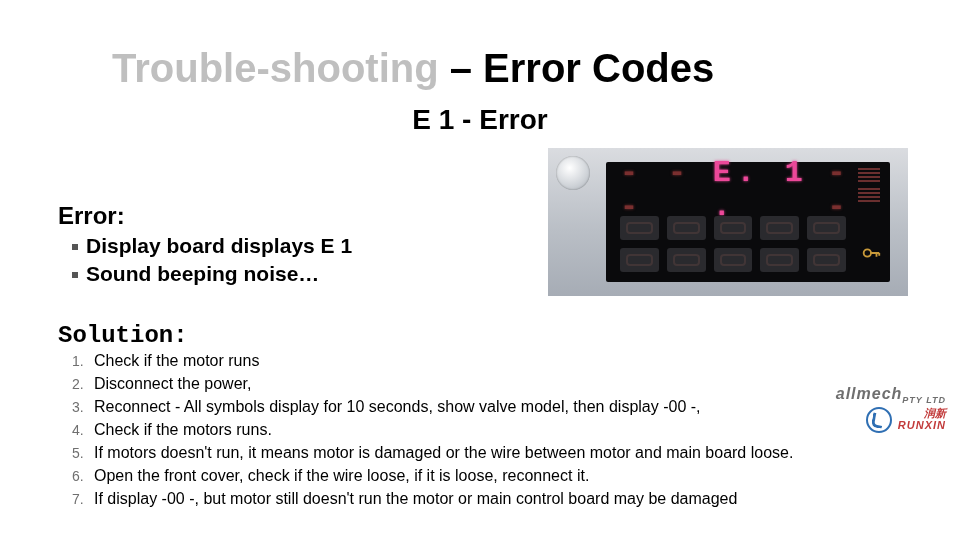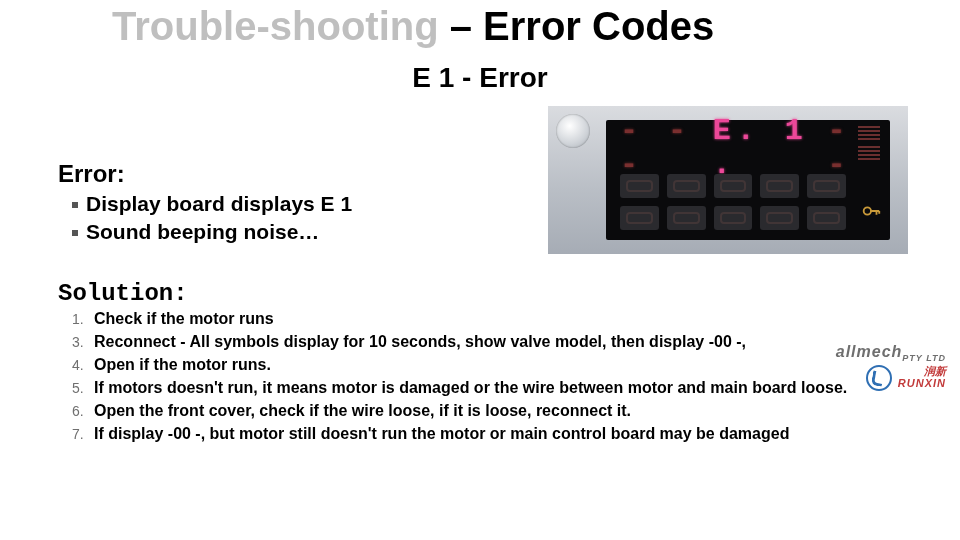--- a/index.html
+++ b/index.html
@@ -9,20 +9,21 @@
     height: 540px;
     background: #fff;
     font-family: Arial, Helvetica, sans-serif;
     color: #000;
     overflow: hidden;
   }
   .page {
     position: relative;
     width: 960px;
     height: 401px;
+    margin-top: 42px;
   }
   .title {
     position: absolute;
     top: 4px;
     left: 112px;
     font-size: 40px;
     font-weight: 700;
   }
   .title .grey { color: #bfbfbf; }
   .title .black { color: #000; }
@@ -74,21 +75,21 @@
     left: 72px;
     font-size: 16px;
   }
   .sol-list .row { margin-bottom: 5px; white-space: nowrap; }
   .sol-list .num {
     display: inline-block;
     width: 22px;
     color: #6f6f6f;
     font-size: 14px;
   }
-  .sol-list .txt { font-weight: 700; }
+  .sol-list .txt { font-weight: 400; }
 
   
   .panel-wrap {
     position: absolute;
     top: 106px;
     left: 548px;
     width: 360px;
     height: 148px;
     background: linear-gradient(180deg, #dadce0 0%, #babfc6 55%, #a6acb5 100%);
   }
@@ -267,22 +268,23 @@
 
   <div class="error-hdr">Error:</div>
   <div class="error-list">
     <div class="row"><span class="sq"></span><span>Display board displays E 1</span></div>
     <div class="row"><span class="sq"></span><span>Sound beeping noise…</span></div>
   </div>
 
   <div class="solution-hdr">Solution:</div>
   <div class="sol-list">
     <div class="row"><span class="num">1.</span><span class="txt">Check if the motor runs</span></div>
+    <div class="row"><span class="num">2.</span><span class="txt">Disconnect the power,</span></div>
     <div class="row"><span class="num">3.</span><span class="txt">Reconnect -  All symbols display for 10 seconds, show valve model, then display -00 -,</span></div>
-    <div class="row"><span class="num">4.</span><span class="txt">Open if the motor runs.</span></div>
+    <div class="row"><span class="num">4.</span><span class="txt">Check if the motors runs.</span></div>
     <div class="row"><span class="num">5.</span><span class="txt">If motors doesn't run, it means motor is damaged or the wire between motor and main board loose.</span></div>
     <div class="row"><span class="num">6.</span><span class="txt">Open the front cover, check if the wire loose, if it is loose, reconnect it.</span></div>
     <div class="row"><span class="num">7.</span><span class="txt">If display -00 -, but motor still doesn't run the motor or main control board may be damaged</span></div>
   </div>
 
   <div class="br-logos">
     <div class="allmech"><span>allmech</span><sub>PTY LTD</sub></div>
     <div class="runxin-row">
       <div class="rx-ico"></div>
       <div class="rx-text">

